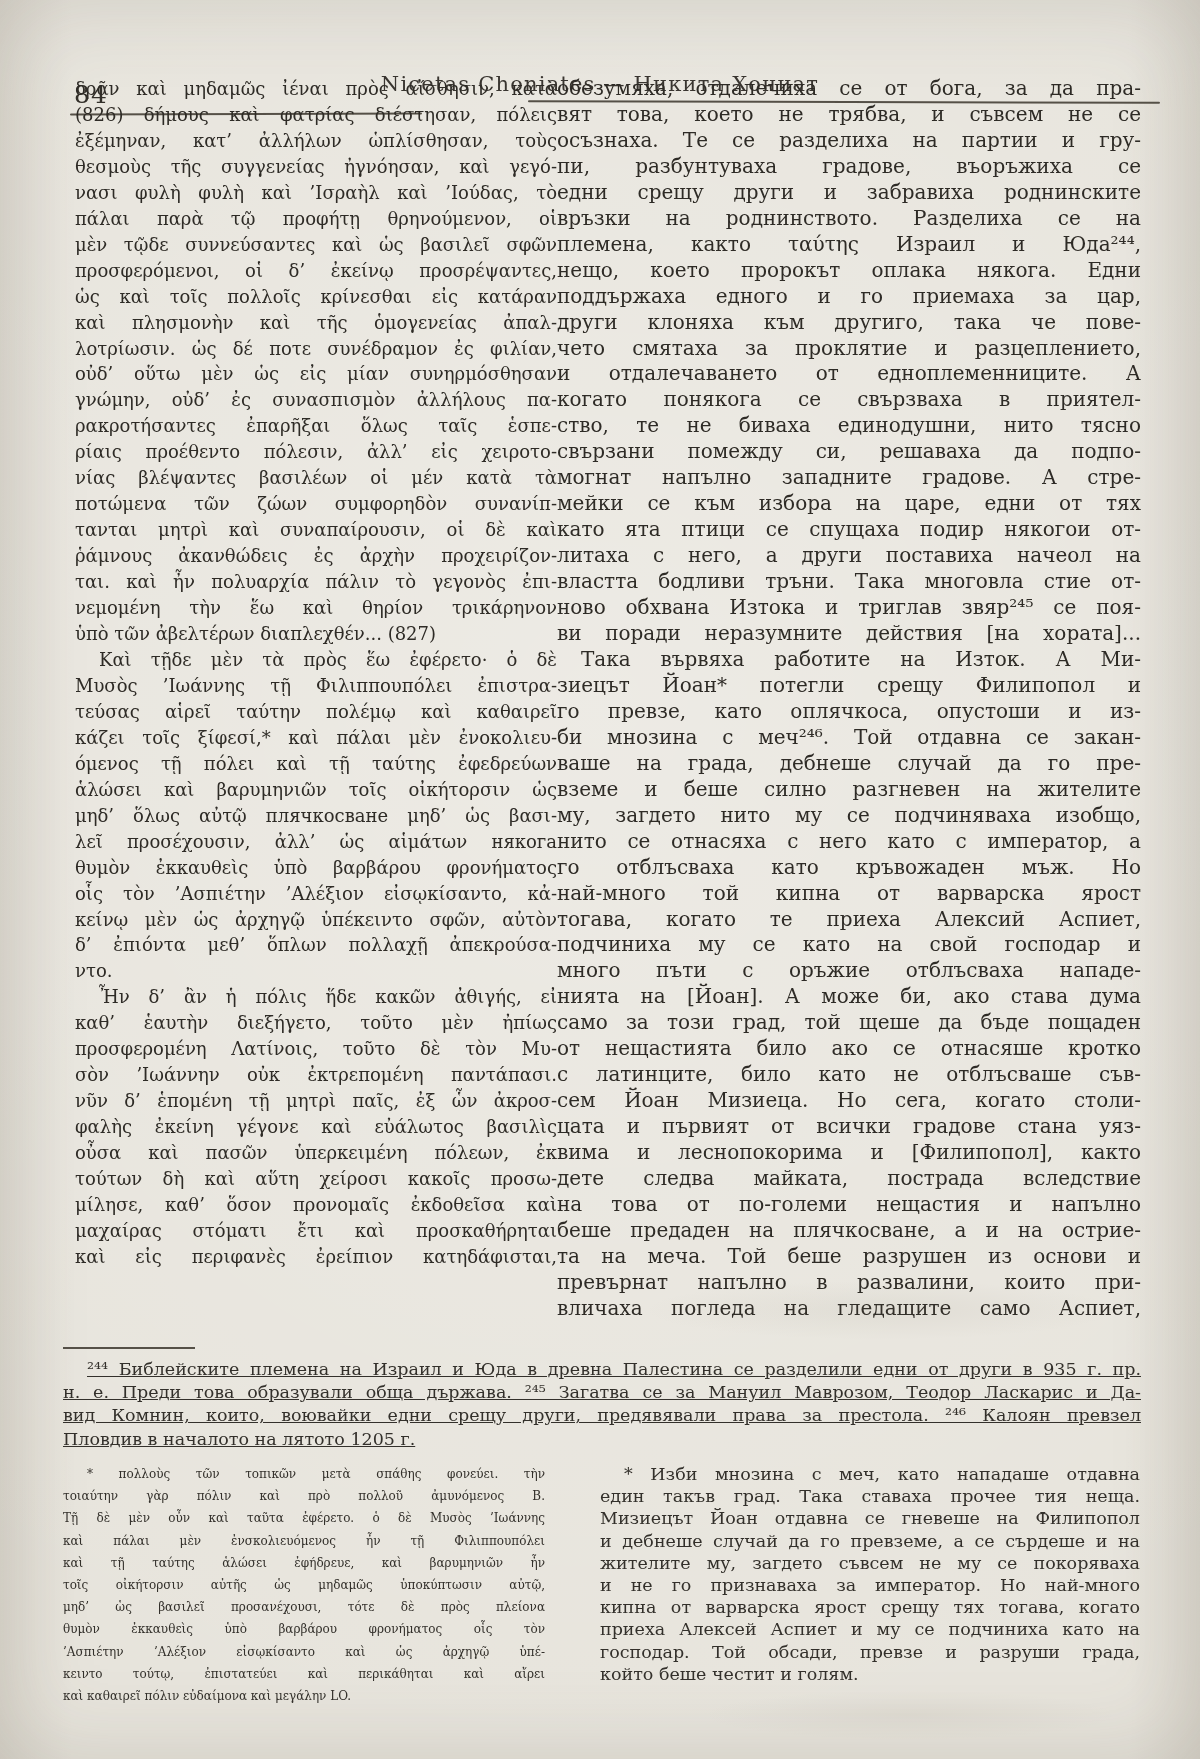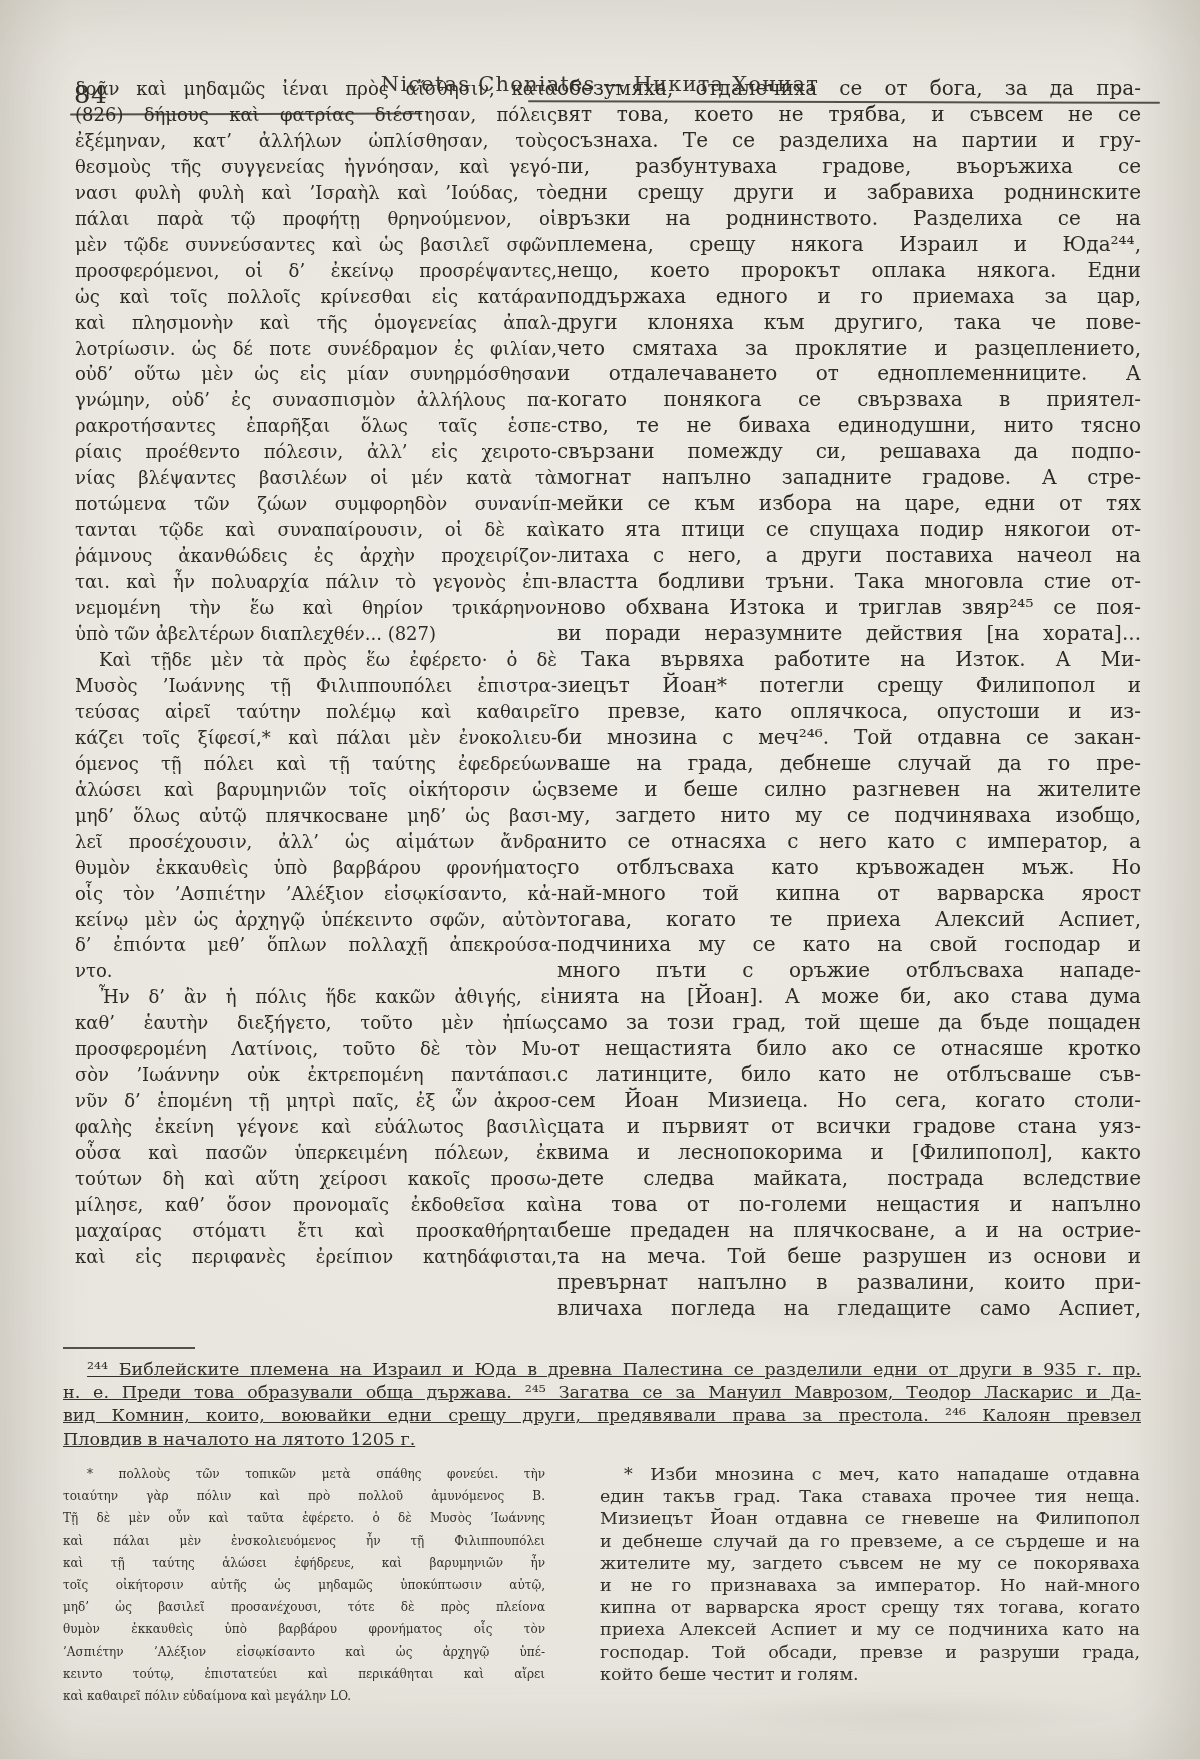--- a/index.html
+++ b/index.html
@@ -58,33 +58,33 @@
       <div class="line">προσφερόμενοι, οἱ δ’ ἐκείνῳ προσρέψαντες,</div>
       <div class="line">ὡς καὶ τοῖς πολλοῖς κρίνεσθαι εἰς κατάραν</div>
       <div class="line">καὶ πλησμονὴν καὶ τῆς ὁμογενείας ἀπαλ-</div>
       <div class="line">λοτρίωσιν. ὡς δέ ποτε συνέδραμον ἐς φιλίαν,</div>
       <div class="line">οὐδ’ οὕτω μὲν ὡς εἰς μίαν συνηρμόσθησαν</div>
       <div class="line">γνώμην, οὐδ’ ἐς συνασπισμὸν ἀλλήλους πα-</div>
       <div class="line">ρακροτήσαντες ἐπαρῆξαι ὅλως ταῖς ἑσπε-</div>
       <div class="line">ρίαις προέθεντο πόλεσιν, ἀλλ’ εἰς χειροτο-</div>
       <div class="line">νίας βλέψαντες βασιλέων οἱ μέν κατὰ τὰ</div>
       <div class="line">ποτώμενα τῶν ζώων συμφορηδὸν συνανίπ-</div>
-      <div class="line">τανται τῷδε καὶ συναπαίρουσιν, οἱ δὲ καὶ</div>
+      <div class="line">τανται μητρὶ καὶ συναπαίρουσιν, οἱ δὲ καὶ</div>
       <div class="line">ῥάμνους ἀκανθώδεις ἐς ἀρχὴν προχειρίζον-</div>
       <div class="line">ται. καὶ ἦν πολυαρχία πάλιν τὸ γεγονὸς ἐπι-</div>
       <div class="line">νεμομένη τὴν ἕω καὶ θηρίον τρικάρηνον</div>
       <div class="line pend">ὑπὸ τῶν ἀβελτέρων διαπλεχθέν... (827)</div>
       <div class="line indent">Καὶ τῇδε μὲν τὰ πρὸς ἕω ἐφέρετο· ὁ δὲ</div>
       <div class="line">Μυσὸς ’Ιωάννης τῇ Φιλιππουπόλει ἐπιστρα-</div>
       <div class="line">τεύσας αἱρεῖ ταύτην πολέμῳ καὶ καθαιρεῖ</div>
       <div class="line">κάζει τοῖς ξίφεσί,*  καὶ πάλαι μὲν ἐνοκολιευ-</div>
       <div class="line">όμενος τῇ πόλει καὶ τῇ ταύτης ἐφεδρεύων</div>
       <div class="line">ἁλώσει καὶ βαρυμηνιῶν τοῖς οἰκήτορσιν ὡς</div>
       <div class="line">μηδ’ ὅλως αὐτῷ плячкосване μηδ’ ὡς βασι-</div>
-      <div class="line">λεῖ προσέχουσιν, ἀλλ’ ὡς αἱμάτων ἄνδρα</div>
+      <div class="line">λεῖ προσέχουσιν, ἀλλ’ ὡς αἱμάτων някога</div>
       <div class="line">θυμὸν ἐκκαυθεὶς ὑπὸ βαρβάρου φρονήματος</div>
       <div class="line">οἷς τὸν ’Ασπιέτην ’Αλέξιον εἰσῳκίσαντο, κἀ-</div>
       <div class="line">κείνῳ μὲν ὡς ἀρχηγῷ ὑπέκειντο σφῶν, αὐτὸν</div>
       <div class="line">δ’ ἐπιόντα μεθ’ ὅπλων πολλαχῇ ἀπεκρούσα-</div>
       <div class="line pend">ντο.</div>
       <div class="line indent">Ἦν δ’ ἂν ἡ πόλις ἥδε κακῶν ἀθιγής, εἰ</div>
       <div class="line">καθ’ ἑαυτὴν διεξήγετο, τοῦτο μὲν ἠπίως</div>
       <div class="line">προσφερομένη Λατίνοις, τοῦτο δὲ τὸν Μυ-</div>
       <div class="line">σὸν ’Ιωάννην οὐκ ἐκτρεπομένη παντάπασι.</div>
       <div class="line">νῦν δ’ ἑπομένη τῇ μητρὶ παῖς, ἐξ ὧν ἀκροσ-</div>
@@ -95,21 +95,21 @@
       <div class="line">μαχαίρας στόματι ἔτι καὶ προσκαθήρηται</div>
       <div class="line">καὶ εἰς περιφανὲς ἐρείπιον κατηδάφισται,</div>
     </div>
   <div class="col col-right">
       <div class="line">обезумяха, отдалечиха се от бога, за да пра-</div>
       <div class="line">вят това, което не трябва, и съвсем не се</div>
       <div class="line">осъзнаха. Те се разделиха на партии и гру-</div>
       <div class="line">пи, разбунтуваха градове, въоръжиха се</div>
       <div class="line">едни срещу други и забравиха роднинските</div>
       <div class="line">връзки на роднинството. Разделиха се на</div>
-      <div class="line">племена, срещу някога Израил и Юда²⁴⁴,</div>
+      <div class="line">племена, както ταύτης Израил и Юда²⁴⁴,</div>
       <div class="line">нещо, което пророкът оплака някога. Едни</div>
       <div class="line">поддържаха едного и го приемаха за цар,</div>
       <div class="line">други клоняха към другиго, така че пове-</div>
       <div class="line">чето смятаха за проклятие и разцеплението,</div>
       <div class="line">и отдалечаването от едноплеменниците. А</div>
       <div class="line">когато понякога се свързваха в приятел-</div>
       <div class="line">ство, те не биваха единодушни, нито тясно</div>
       <div class="line">свързани помежду си, решаваха да подпо-</div>
       <div class="line">могнат напълно западните градове. А стре-</div>
       <div class="line">мейки се към избора на царе, едни от тях</div>

